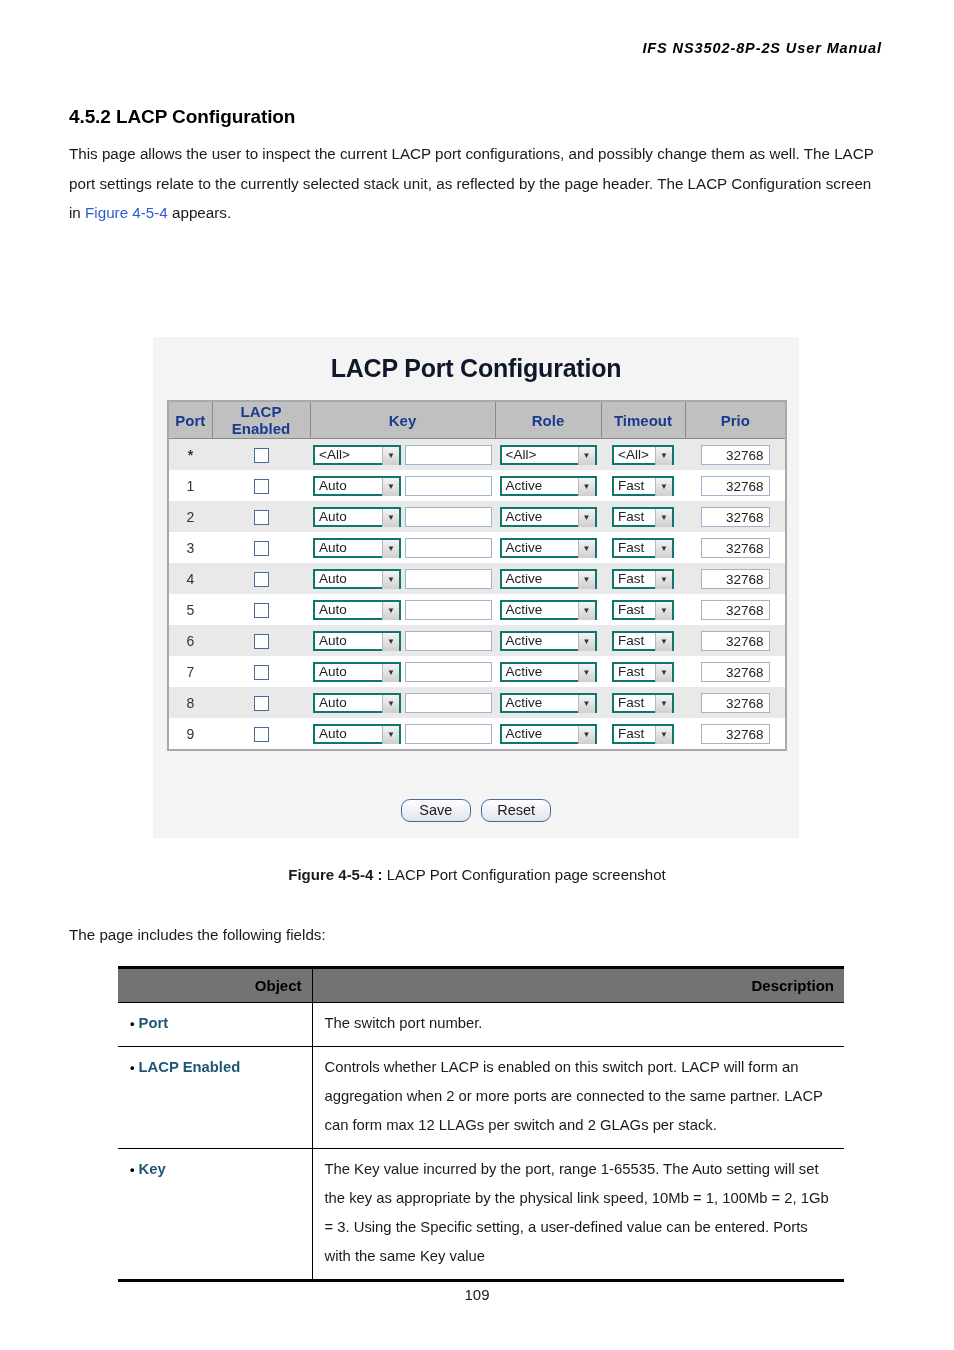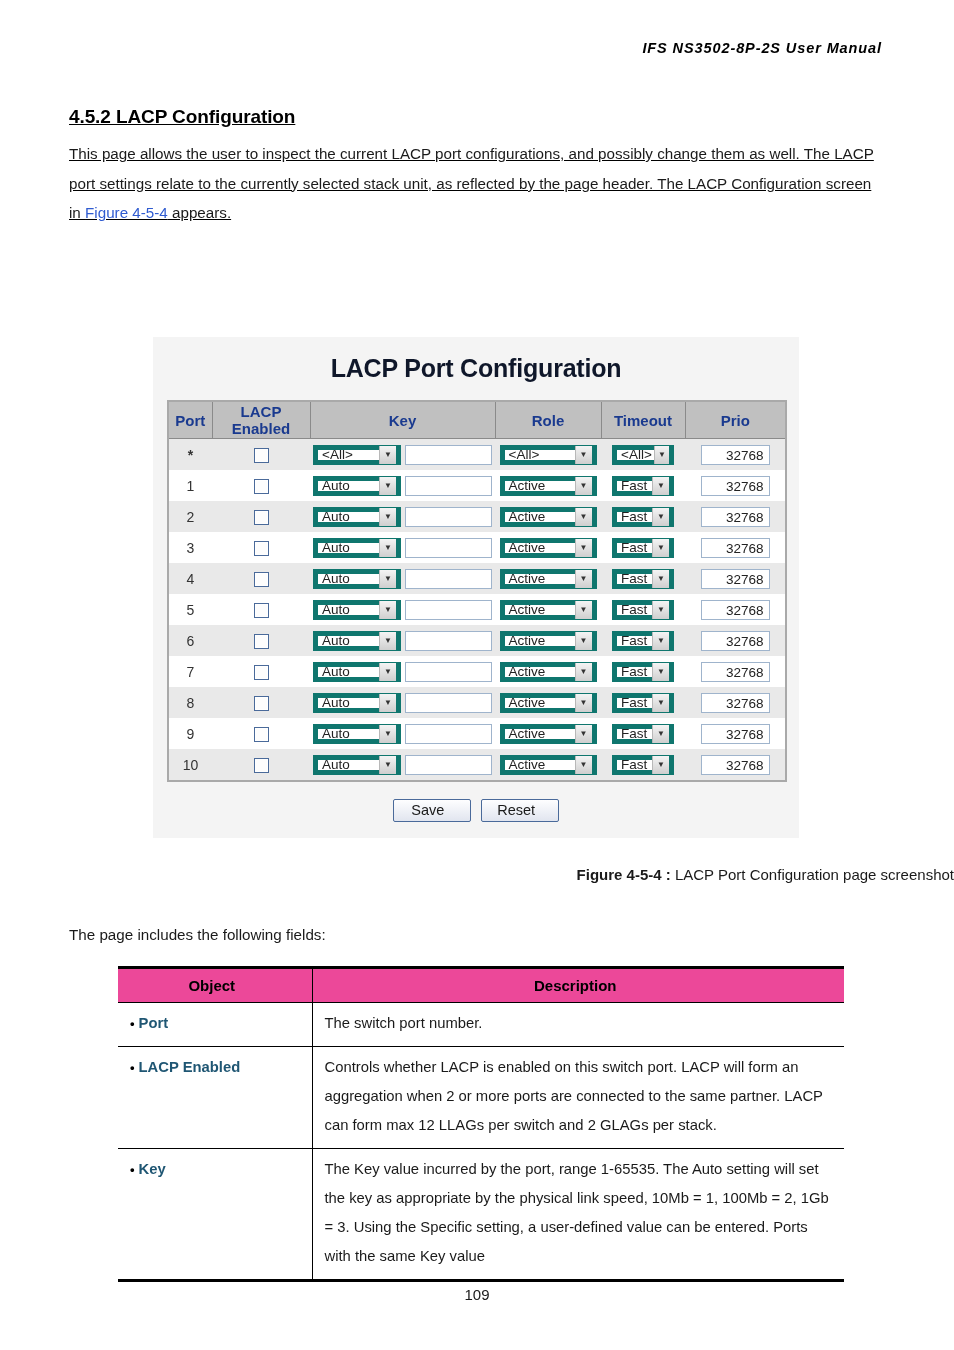--- a/index.html
+++ b/index.html
@@ -28,21 +28,20 @@
     color: #000;
     white-space: nowrap;
   }
 
   
   .content {
     position: absolute;
     left: 69px;
     top: 106px;
     width: 816px;
-    text-decoration: underline;
   }
   h2.section-title {
     font-size: 19px;
     font-weight: bold;
     margin: 0 0 11px 0;
     letter-spacing: -0.1px;
     color: #000;
   }
   p.para {
     font-size: 15.2px;
@@ -120,24 +119,24 @@
     display: inline-block;
     width: 13px;
     height: 13px;
     border: 1px solid #4a6a9a;
     background: #fdfdfd;
     box-shadow: inset 0 0 0 1px #ffffff;
     vertical-align: middle;
   }
   .sel {
     display: inline-flex;
-    align-items: center;
+    align-items: flex-start;
     justify-content: space-between;
     height: 20px;
-    border: 5px solid #0f766e;
+    border: 2px solid #0f766e;
     background: #ffffff;
     box-sizing: border-box;
     font-size: 13.5px;
     color: #222;
     padding-left: 4px;
     vertical-align: middle;
     font-family: "Liberation Sans", sans-serif;
   }
   .sel .arrow {
     width: 16px;
@@ -175,37 +174,37 @@
   .btn-row {
     position: absolute;
     left: 0;
     right: 0;
     top: 462px;
     text-align: center;
   }
   .btn {
     display: inline-block;
     min-width: 50px;
-    padding: 2px 17px 3px 9px;
+    padding: 2px 9px 3px 9px;
     margin: 0 3px;
     border: 1px solid #4a6a9a;
     background: linear-gradient(#fefeff, #e1e5ef);
     font-size: 14.5px;
     color: #1a1a1a;
     font-family: "Liberation Sans", sans-serif;
-    border-radius: 2px;
+    border-radius: 9px;
   }
 
   
   .fig-caption {
     position: absolute;
     left: 0;
     right: 0;
     top: 866px;
-    text-align: right;
+    text-align: center;
     font-size: 15px;
     color: #1a1a1a;
   }
   .fig-caption b { font-weight: bold; }
 
   
   .lead-line {
     position: absolute;
     left: 69px;
     top: 926px;
@@ -221,24 +220,24 @@
     width: 726px;
   }
   table.desc {
     border-collapse: collapse;
     width: 100%;
     table-layout: fixed;
     border-top: 3px solid #000;
     border-bottom: 3px solid #000;
   }
   table.desc th {
-    background: #ec4899;
+    background: #737373;
     font-size: 15px;
     font-weight: bold;
-    text-align: center;
+    text-align: right;
     padding: 8px 10px 8px 4px;
     border-right: 1px solid #000;
     border-bottom: 1px solid #000;
     color: #000;
   }
   table.desc th:last-child { border-right: none; }
   table.desc td {
     font-size: 14.8px;
     line-height: 29px;
     vertical-align: top;
@@ -449,37 +448,20 @@
                 <span class="arrow">▼</span>
               </span></td>
             <td><span class="sel sel-tmo">
                 <span>Fast</span>
                 <span class="arrow">▼</span>
               </span></td>
             <td><span class="txt txt-prio">32768</span></td>
           </tr>
           <tr class="rowA">
             <td class="port-cell">9</td>
-            <td><span class="chk"></span></td>
-            <td><span class="sel sel-key">
-                <span>Auto</span>
-                <span class="arrow">▼</span>
-              </span> <span class="txt txt-key"></span></td>
-            <td><span class="sel sel-role">
-                <span>Active</span>
-                <span class="arrow">▼</span>
-              </span></td>
-            <td><span class="sel sel-tmo">
-                <span>Fast</span>
-                <span class="arrow">▼</span>
-              </span></td>
-            <td><span class="txt txt-prio">32768</span></td>
-          </tr>
-          <tr class="rowB">
-            <td class="port-cell">10</td>
             <td><span class="chk"></span></td>
             <td><span class="sel sel-key">
                 <span>Auto</span>
                 <span class="arrow">▼</span>
               </span> <span class="txt txt-key"></span></td>
             <td><span class="sel sel-role">
                 <span>Active</span>
                 <span class="arrow">▼</span>
               </span></td>
             <td><span class="sel sel-tmo">

